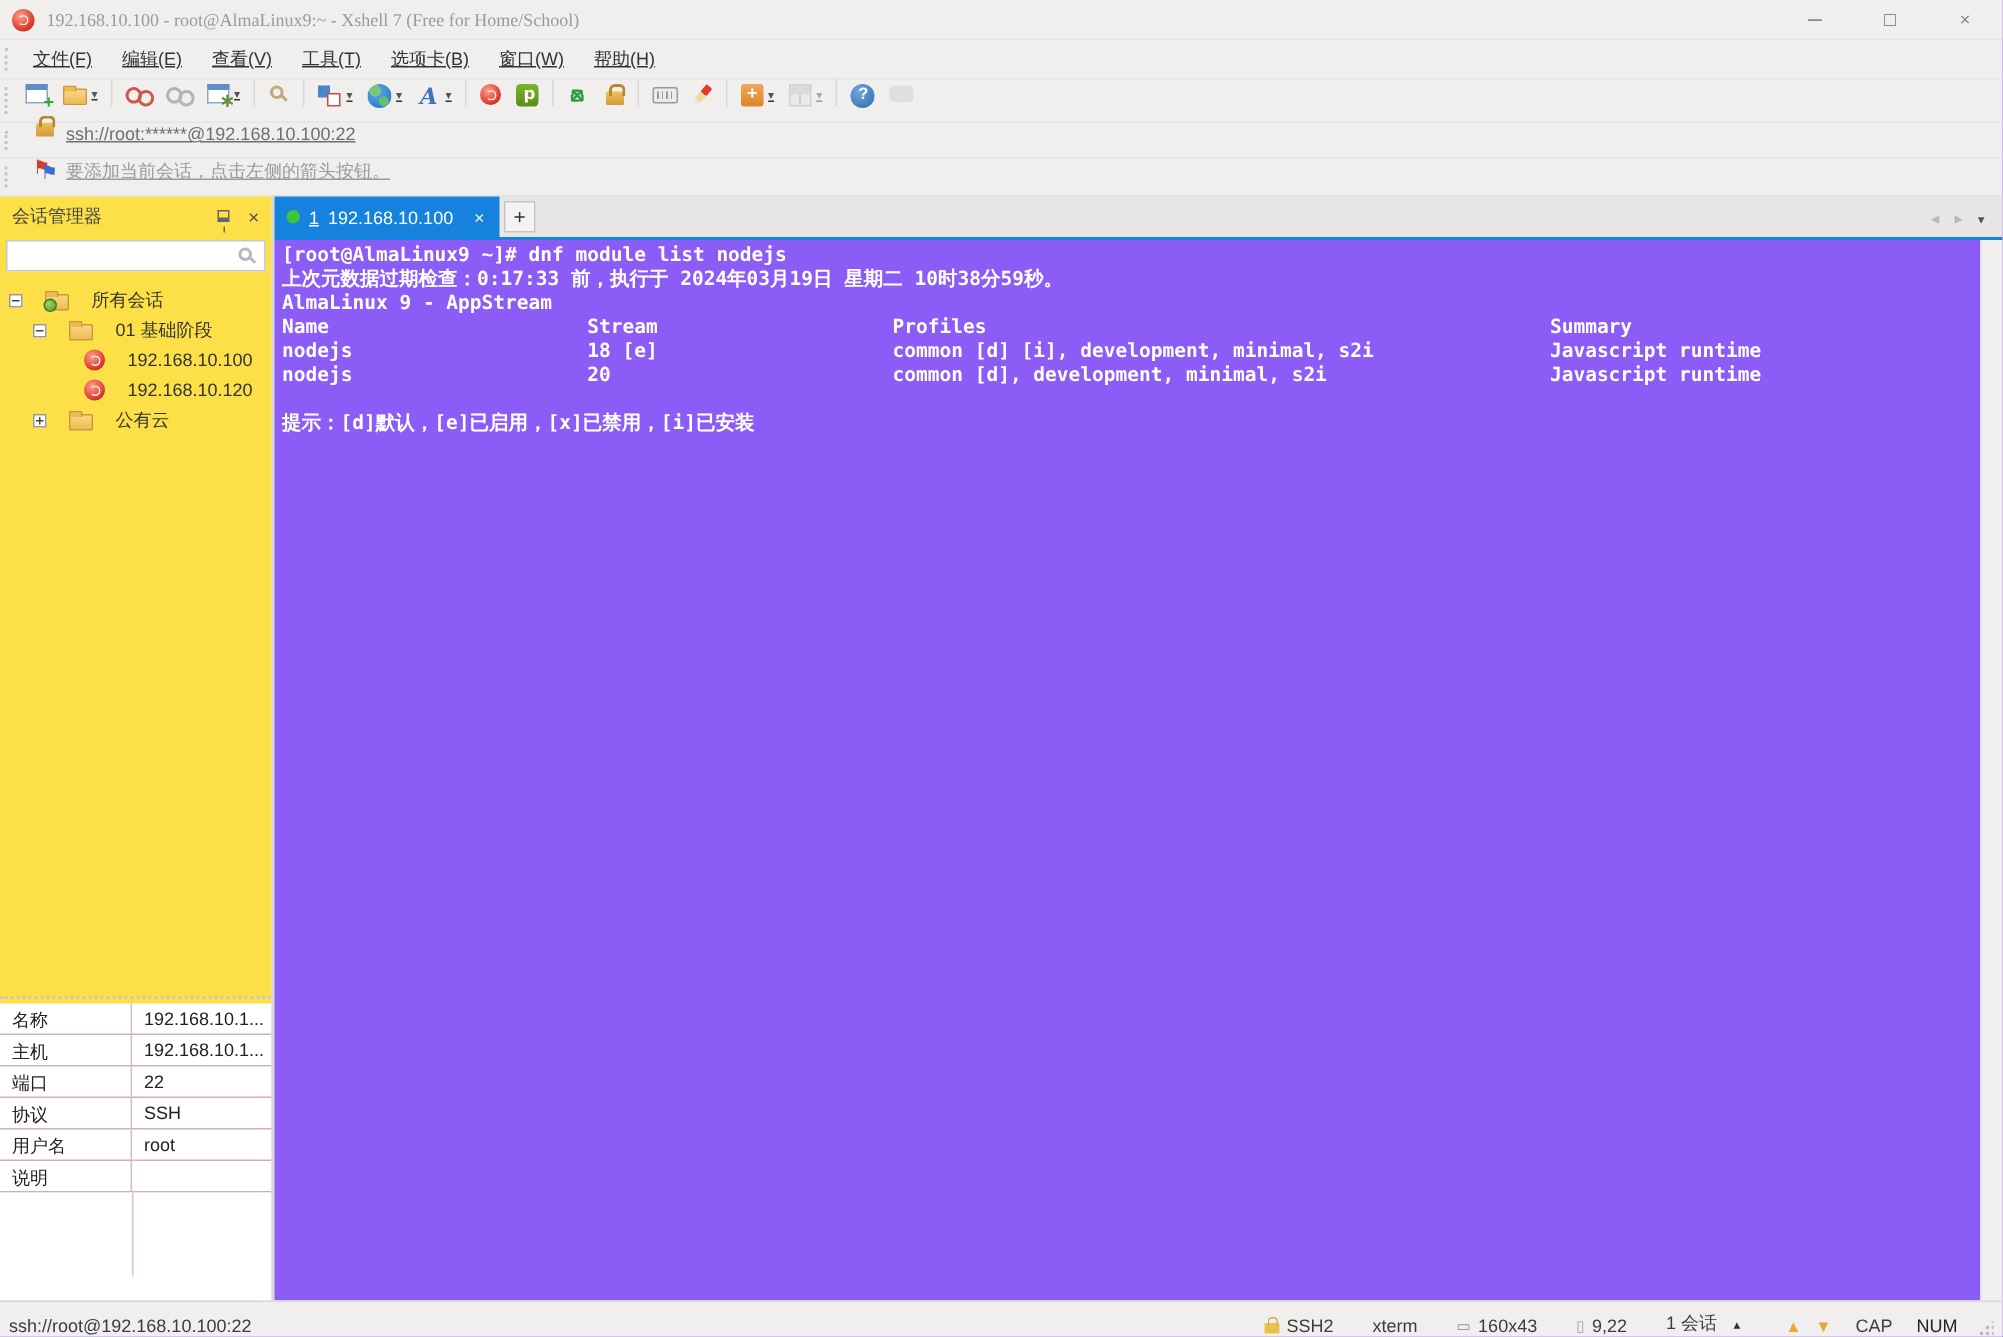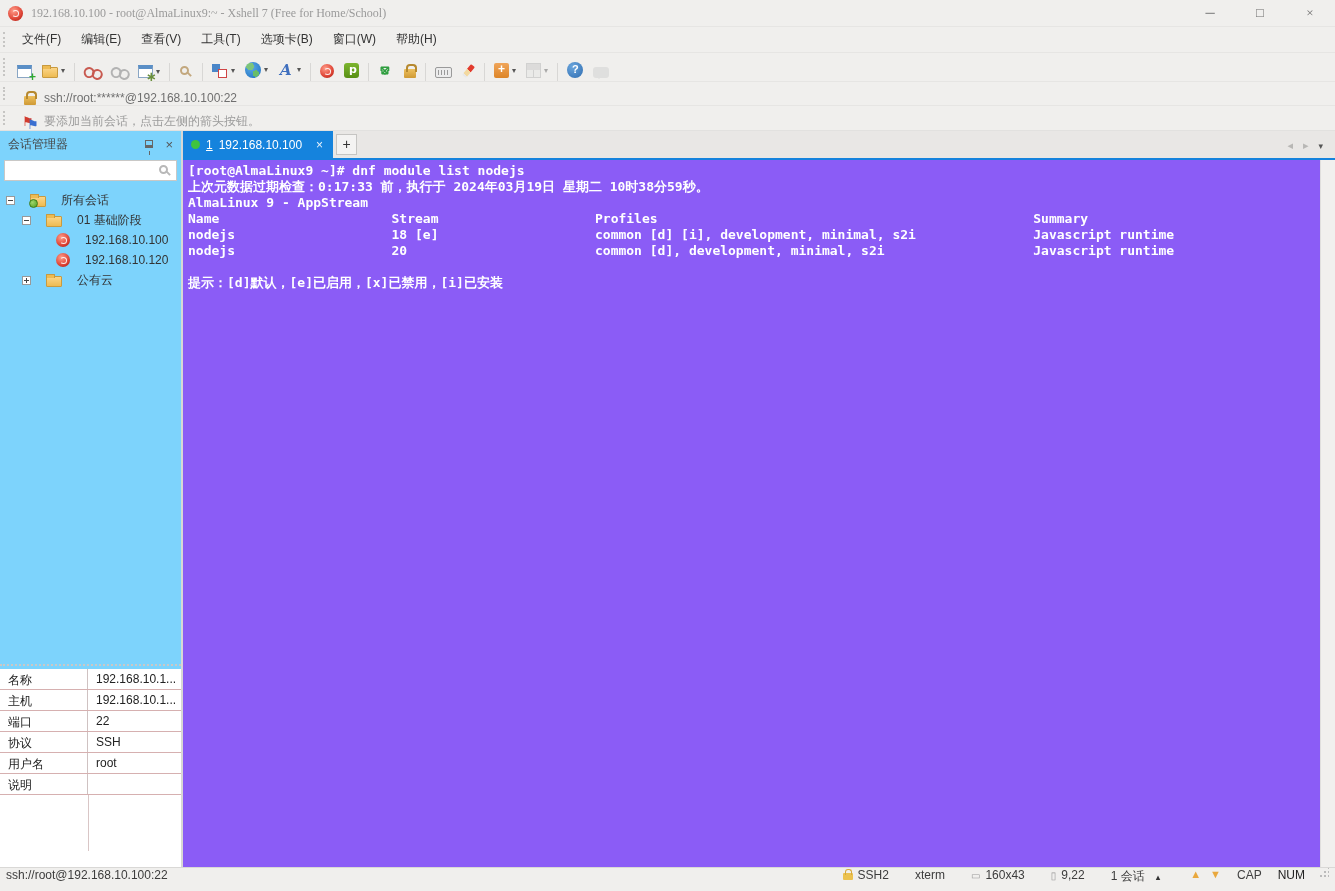--- a/index.html
+++ b/index.html
@@ -7,21 +7,21 @@
   body { font-family:"Liberation Sans", sans-serif; font-size:12px; color:#333; background:#f0efed; overflow:hidden; }
   .window { width:1335px; height:891px; display:flex; flex-direction:column; background:#f0efed; }
 
   
   .titlebar { height:26px; display:flex; align-items:center; padding:0 8px; background:#f0efed;font-family:Liberation Serif, serif; }
   .title-text { color:#9a9a9a; margin-left:8px; flex:1; white-space:nowrap; }
   .win-controls { display:flex; gap:28px; color:#6f6f6f; font-size:13px; margin-right:6px; }
   .win-controls span { cursor:default; width:22px; text-align:center; }
 
   
-  .bar { display:flex; align-items:flex-end; border-top:1px solid #e6e5e3; }
+  .bar { display:flex; align-items:flex-start; border-top:1px solid #e6e5e3;text-decoration:underline; }
   .grip { width:5px; align-self:stretch; margin:5px 4px 5px 3px; border-left:2px dotted #c6c5c3; }
 
   
   .menubar { height:26px; }
   .menu-item { padding:4px 10px; cursor:default; }
 
   
   .toolbar { height:29px; }
   .tbtn { display:flex; align-items:center; gap:3px; padding:3px 4px; margin:0 1px; border-radius:2px; }
   .tsep { width:1px; height:18px; background:#d8d7d5; margin:0 4px; }
@@ -82,21 +82,21 @@
   .infobar { height:25px; color:#9b9b9b; }
   .flagwrap { position:relative; width:16px; height:14px; margin:0 6px 0 10px; }
   .flagwrap .f1 { position:absolute; left:0; top:-2px; color:#d23b2e; font-size:13px; }
   .flagwrap .f2 { position:absolute; left:5px; top:1px; color:#3a6fd0; font-size:13px; }
   .lockwrap { margin:0 8px 0 12px; }
 
   
   .main { flex:1; display:flex; min-height:0; border-top:1px solid #e2e1df; }
 
   
-  .sidepanel { width:181px; display:flex; flex-direction:column; background:#7dd3fc;justify-content:flex-end; }
+  .sidepanel { width:181px; display:flex; flex-direction:column; background:#fde047;justify-content:flex-end; }
   .sp-header { height:26px; display:flex; align-items:center; padding:0 8px; color:#444; }
   .sp-header .sp-title { flex:1; }
   .pin { width:8px; height:8px; border:1px solid #666; border-bottom-width:3px; margin-right:12px; }
   .pin::after { content:""; position:absolute; left:3px; top:10px; width:1px; height:4px; background:#666; }
   .sp-close { color:#555; font-size:13px; cursor:default; }
   .sp-search { height:27px; padding:3px 4px; }
   .search-input { width:100%; height:21px; background:#fff; border:1px solid #c9c8c6; display:flex; align-items:center; justify-content:flex-end; padding:0 4px; }
   .mag.gray { border-color:#b8b8b8; }
   .mag.gray::after { background:#b8b8b8; }
   .tree { height:478px; padding-top:6px; overflow:hidden; }
@@ -131,21 +131,21 @@
   .tab-nav .dd { color:#555; font-size:9px; }
   .blueline { height:2px; background:#1583dd; }
 
   .termwrap { flex:1; display:flex; min-height:0; }
   .terminal { flex:1; background:#8b5cf6; color:#fff; font:bold 13px/16px "DejaVu Sans Mono", monospace; padding:3px 0 0 5px; overflow:hidden; }
   .tline { white-space:pre; min-height:16px; }
   .cursor { display:inline-block; width:7px; height:13px; border:1px solid #3fc43f; vertical-align:-2px; }
   .term-scroll { width:15px; background:#f1f0ee; border-left:1px solid #e0dfdd; }
 
   
-  .statusbar { height:24px; display:flex; align-items:flex-start; background:#f0efed; border-top:1px solid #d9d8d6; padding:0 6px; color:#3c3c3c; }
+  .statusbar { height:24px; display:flex; align-items:flex-end; background:#f0efed; border-top:1px solid #d9d8d6; padding:0 6px; color:#3c3c3c; }
   .sb-left { flex:1; }
   .sb-item { display:flex; align-items:center; gap:5px; margin-left:26px; white-space:nowrap; }
   .locksm { width:10px; height:7px; background:#ecc24f; border-radius:1px; margin-top:3px; }
   .locksm::before { content:""; position:absolute; top:-4px; left:2px; width:5px; height:5px; border:1.5px solid #d8a93c; border-bottom:none; border-radius:3px 3px 0 0; }
   .sb-ico { color:#9a9a9a; font-size:10px; }
   .sb-arrows span { font-size:11px; color:#e9a83e; margin-left:4px; }
   .sb-cap { color:#404040; margin-left:16px; }
   .sb-num { color:#222; margin-left:16px; }
   .sb-grip { margin-left:14px; width:10px; height:10px;
      background:radial-gradient(circle at 2px 8px,#bbb 1px,rgba(0,0,0,0) 1.5px),

